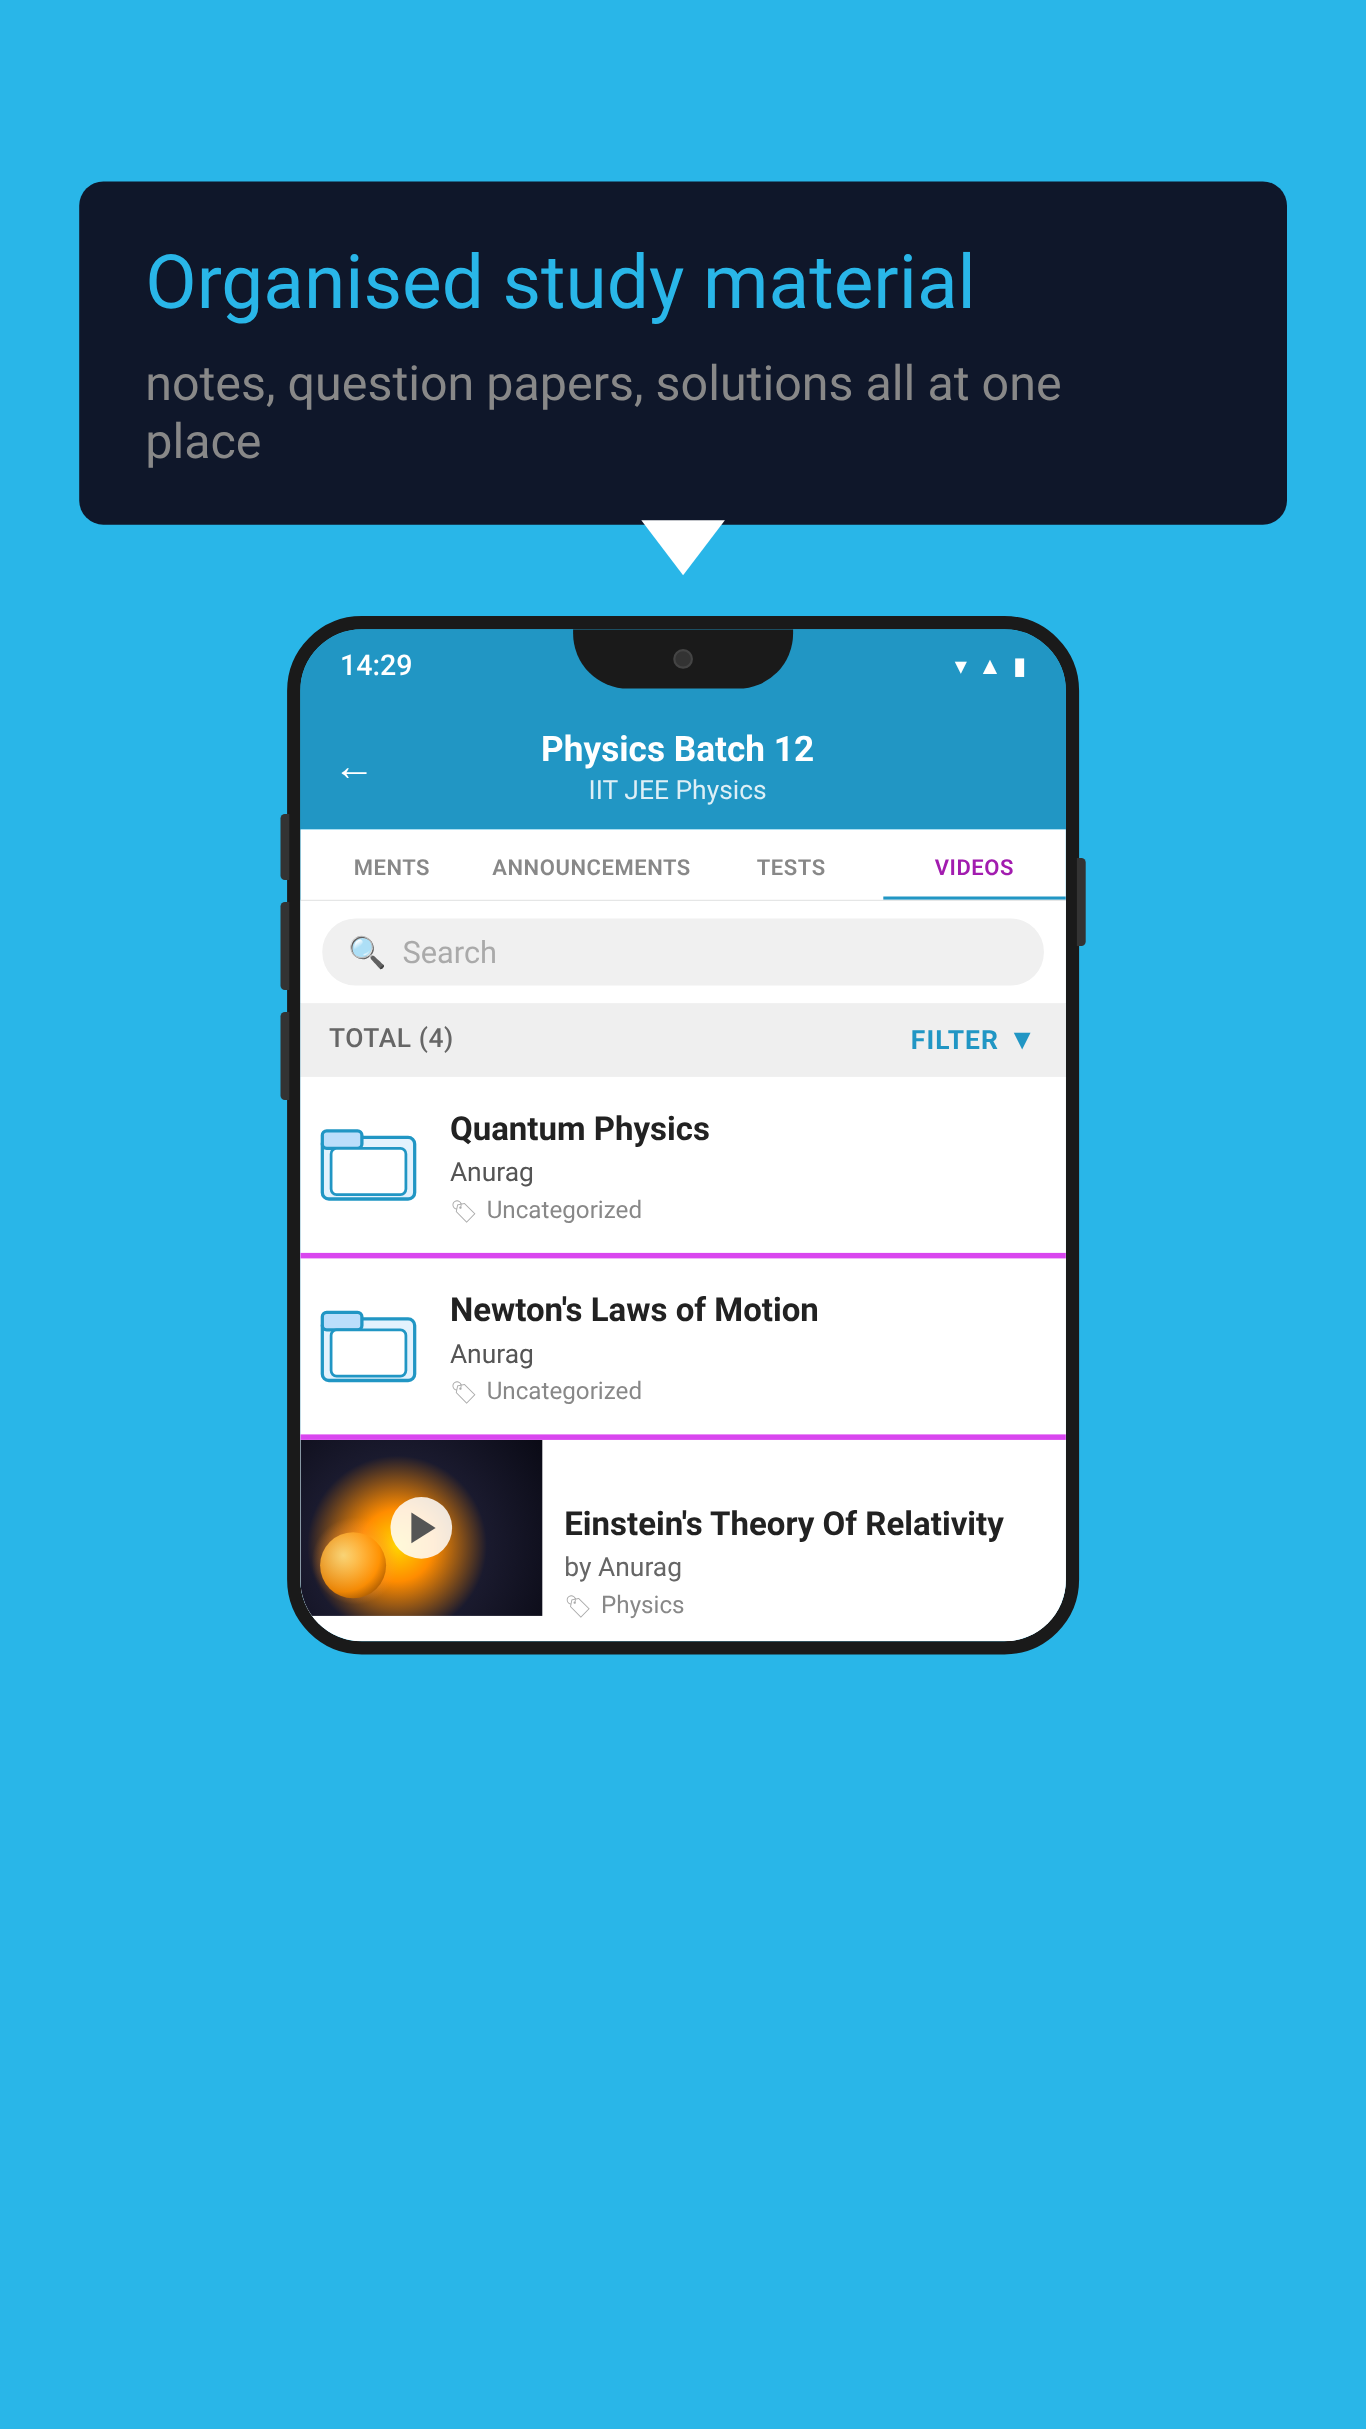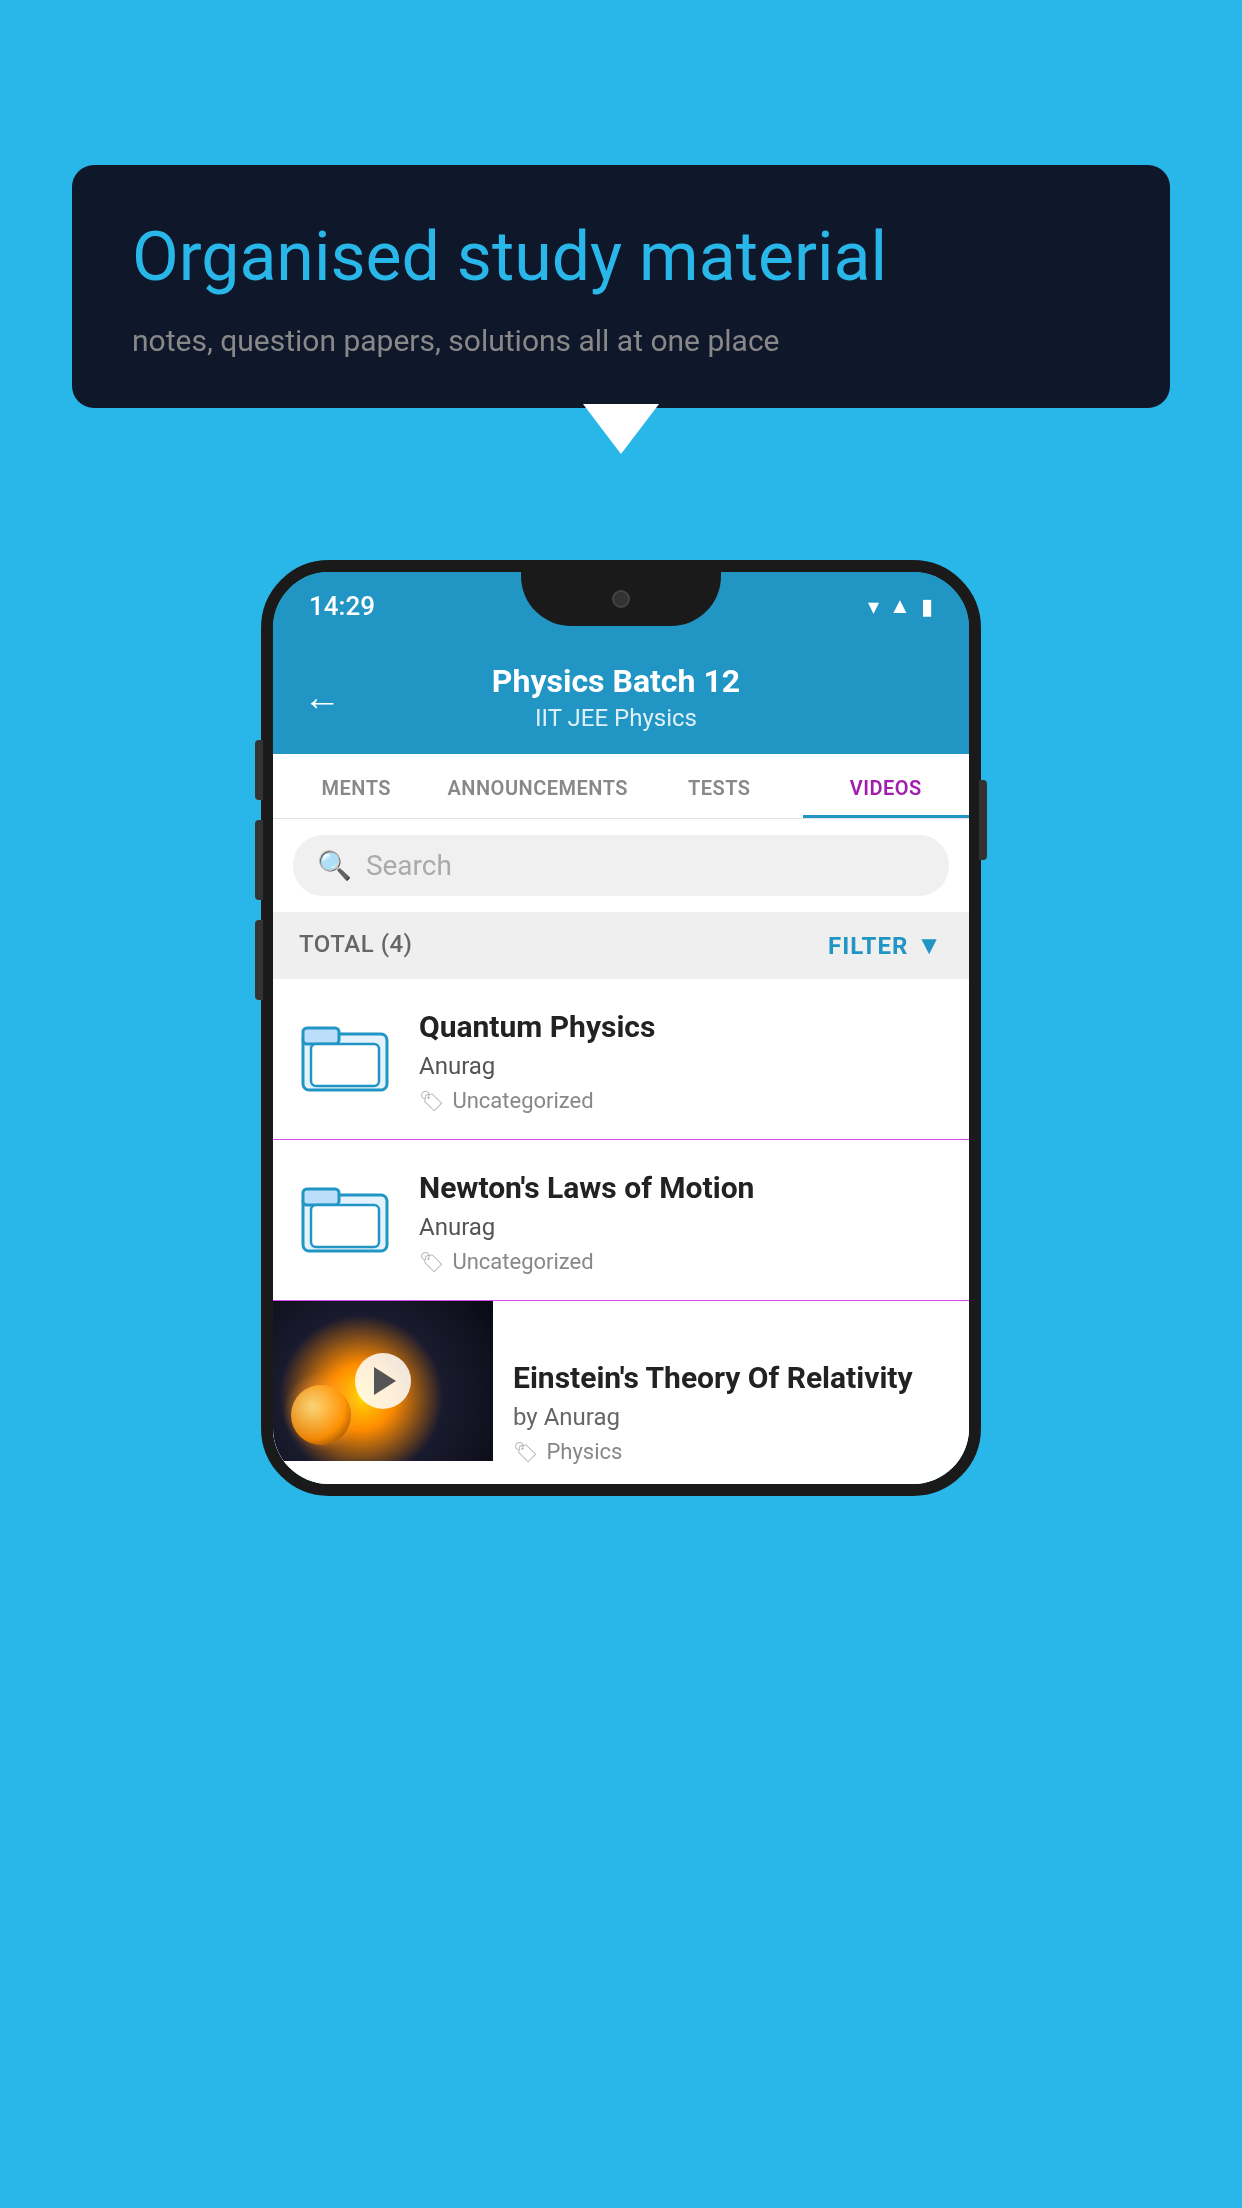--- a/index.html
+++ b/index.html
@@ -44,21 +44,21 @@
 
     .speech-bubble .headline {
       font-size: 68px;
       font-weight: 400;
       color: #29b6e8;
       line-height: 1.2;
       margin-bottom: 24px;
     }
 
     .speech-bubble .subtext {
-      font-size: 30px;
+      font-size: 44px;
       color: #888;
       font-weight: 400;
     }
 
     
     .phone-wrap {
       position: absolute;
       top: 560px;
       left: 50%;
       transform: translateX(-50%);
@@ -243,22 +243,22 @@
     }
 
     
     .video-list {
       background: white;
     }
 
     .video-item {
       display: flex;
       align-items: flex-start;
-      padding: 26px 22px;
-      border-bottom: 1px solid #d946ef;
+      padding: 26px 12px;
+      border-bottom: 5px solid #d946ef;
       gap: 24px;
     }
 
     .video-thumb-placeholder {
       width: 100px;
       height: 100px;
       display: flex;
       align-items: center;
       justify-content: center;
       flex-shrink: 0;

